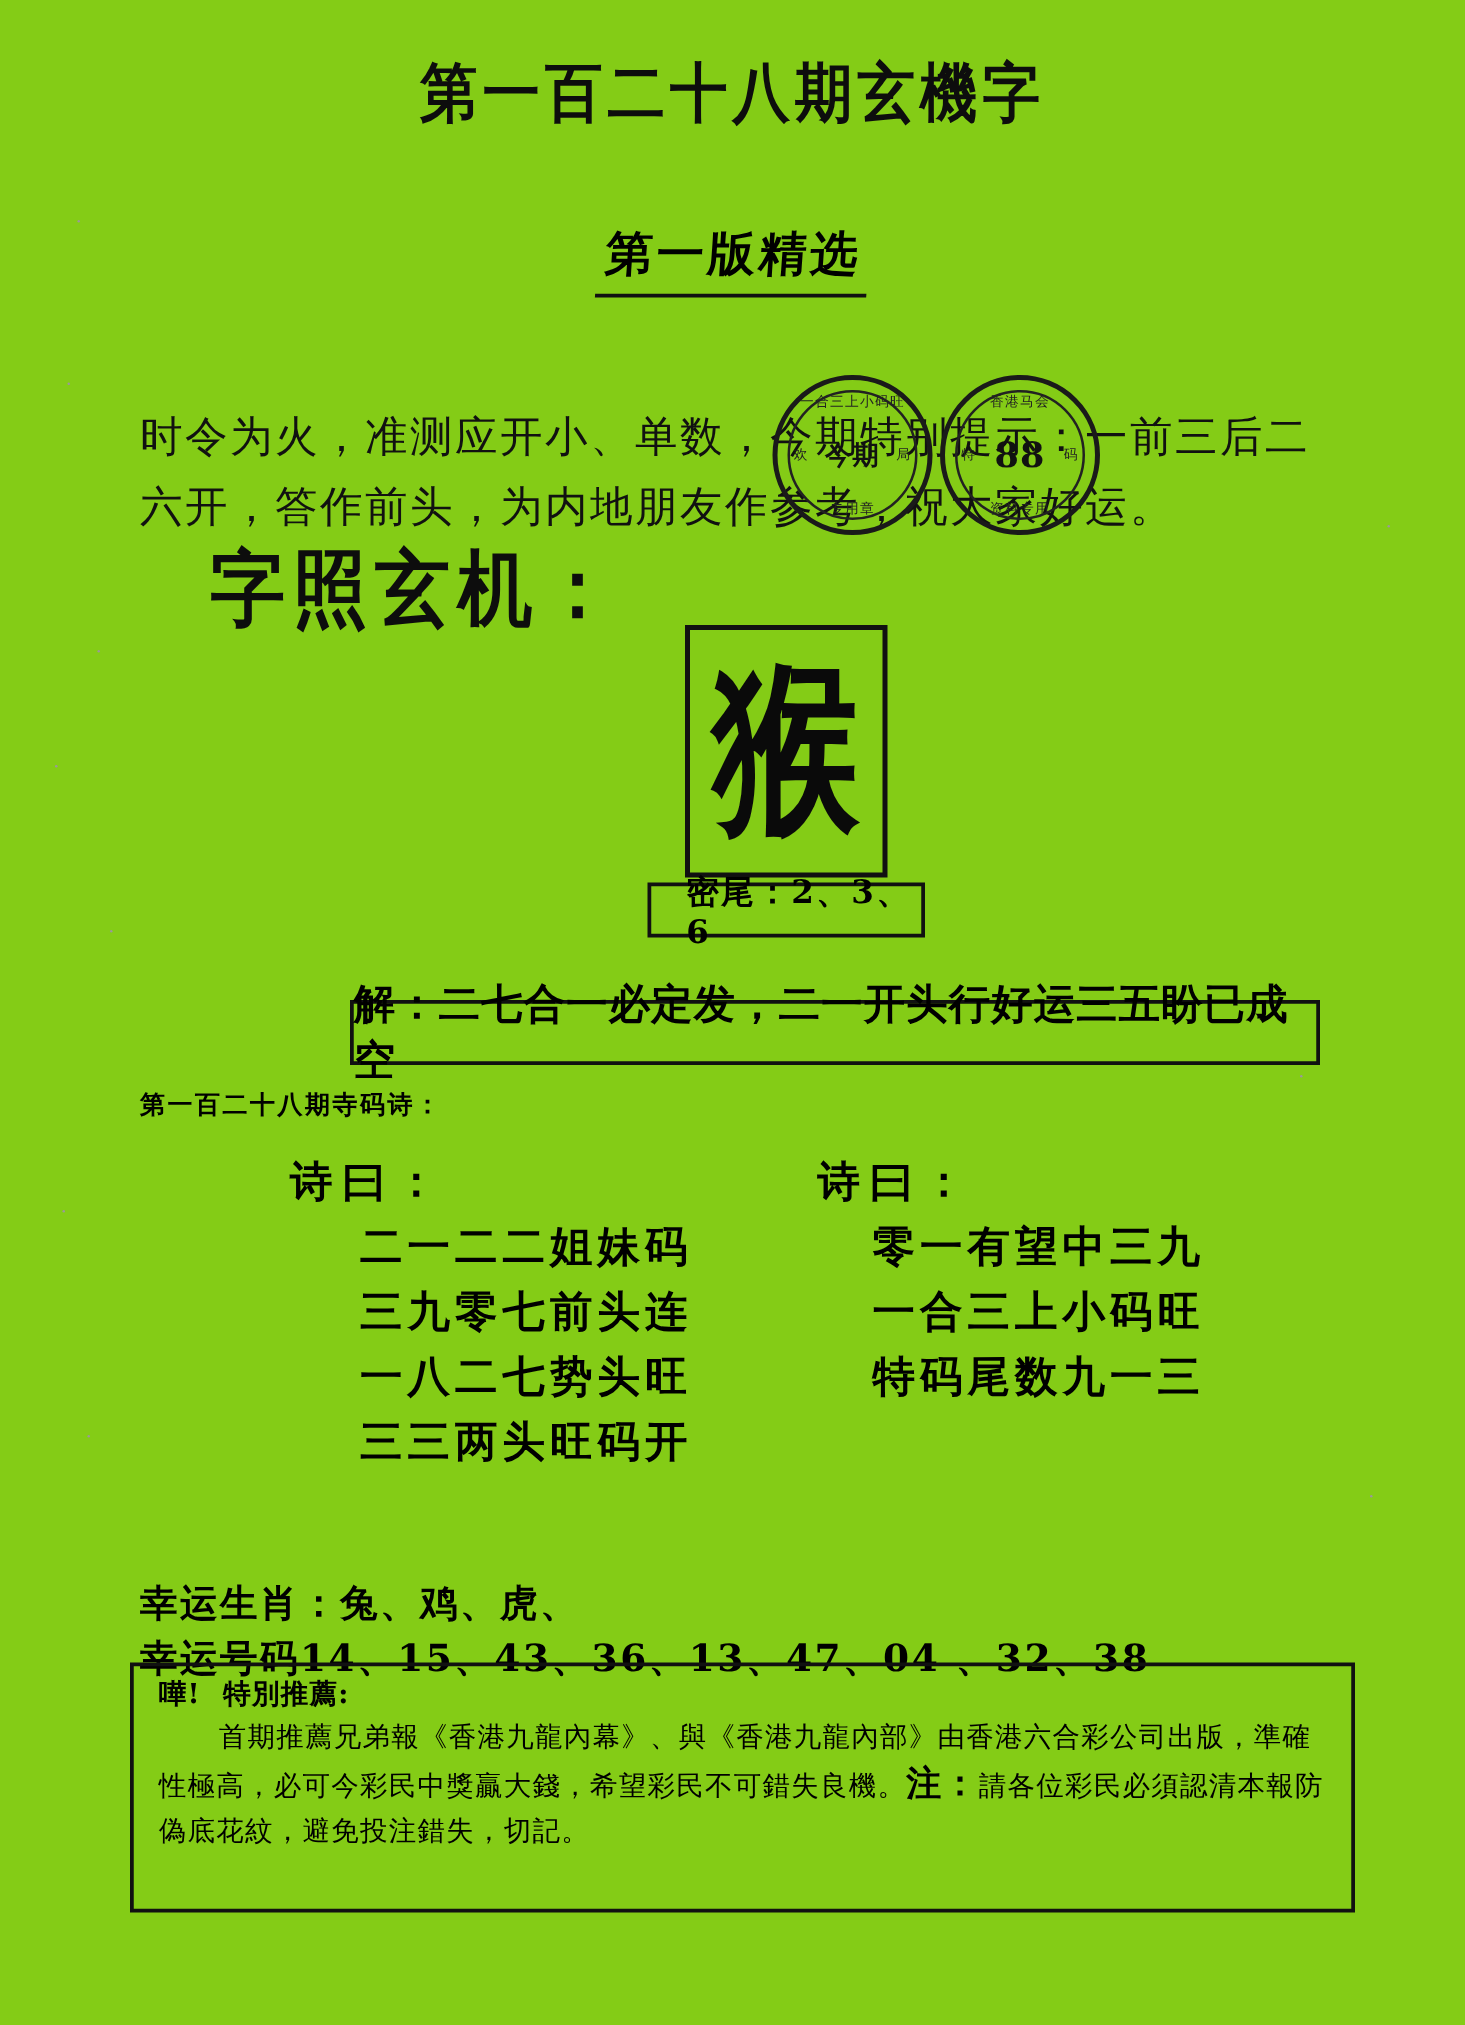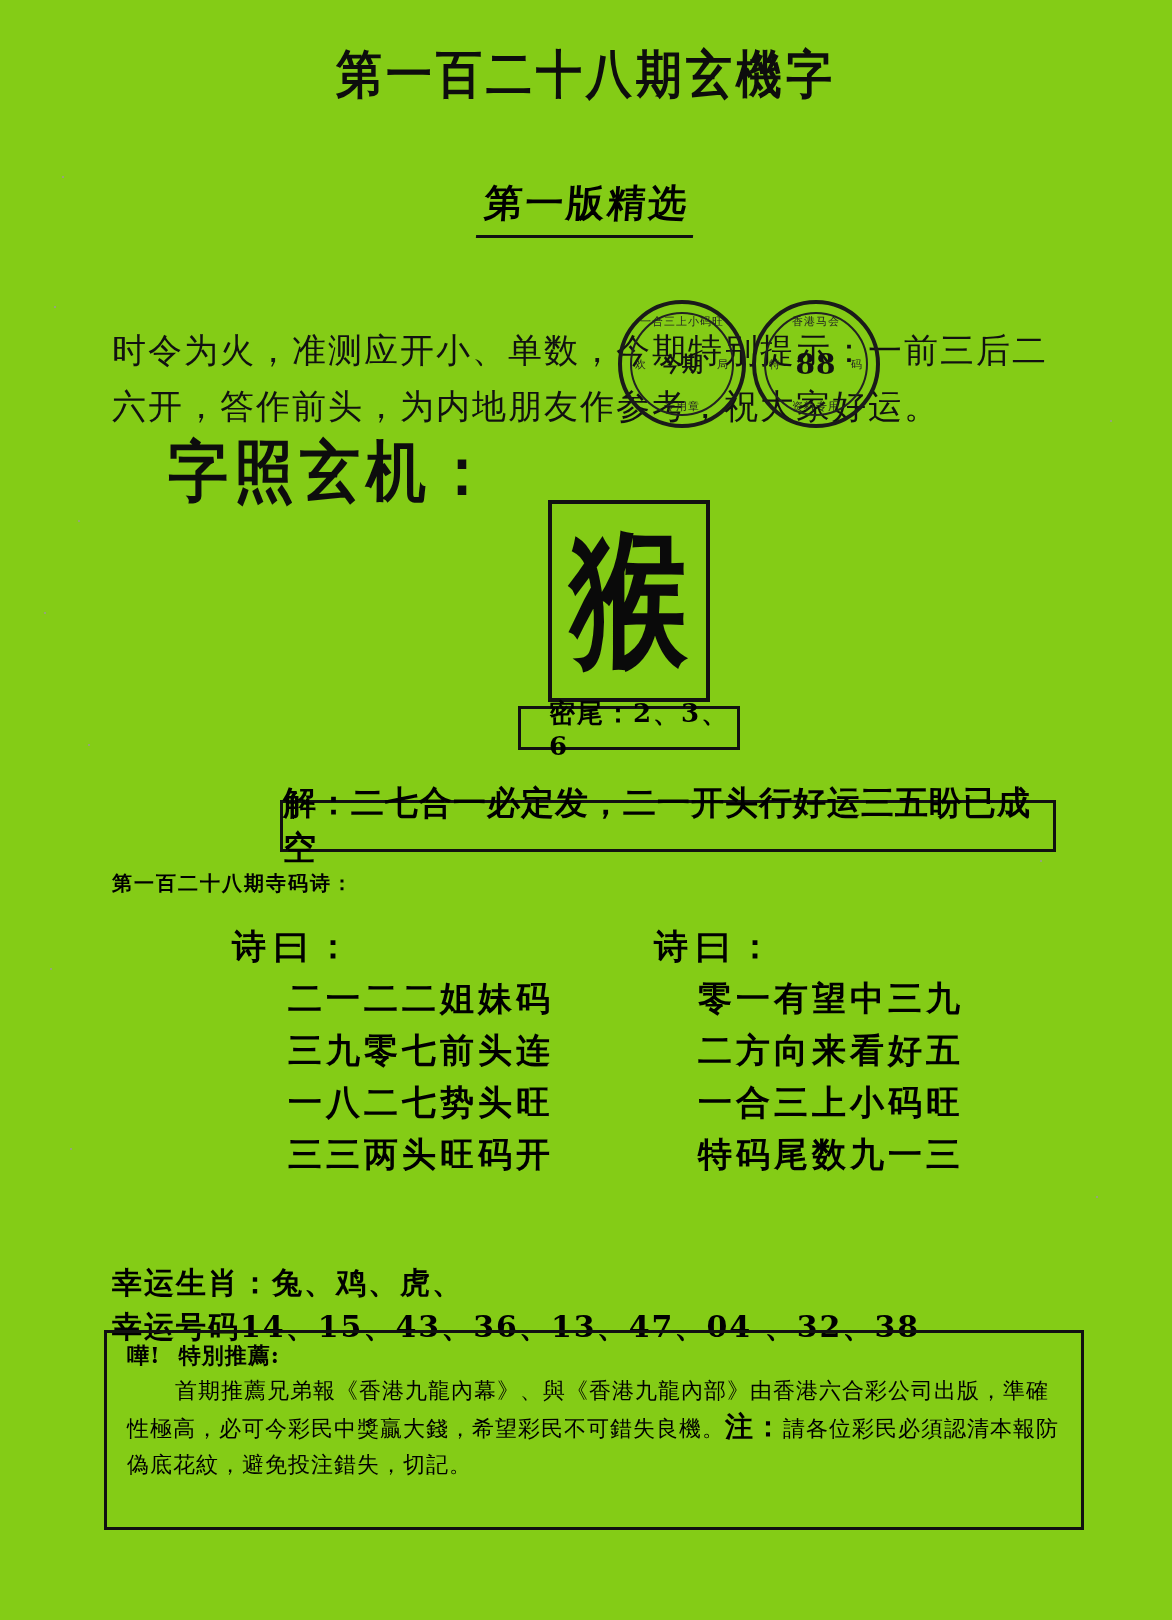--- a/index.html
+++ b/index.html
@@ -339,21 +339,20 @@
     <span class="label">诗曰：</span>
     <div class="line">二一二二姐妹码</div>
     <div class="line">三九零七前头连</div>
     <div class="line">一八二七势头旺</div>
     <div class="line">三三两头旺码开</div>
   </div>
 
   <div class="poem-col poem-right">
     <span class="label">诗曰：</span>
     <div class="line">零一有望中三九</div>
-    <div class="line">二方向来看好五</div>
     <div class="line">一合三上小码旺</div>
     <div class="line">特码尾数九一三</div>
   </div>
 
   <div class="lucky lucky-zodiac">幸运生肖：兔、鸡、虎、</div>
 
   <div class="lucky lucky-numbers">幸运号码14、15、43、36、13、47、04 、32、38</div>
 
   <div class="promo-box">
     <div class="head">

